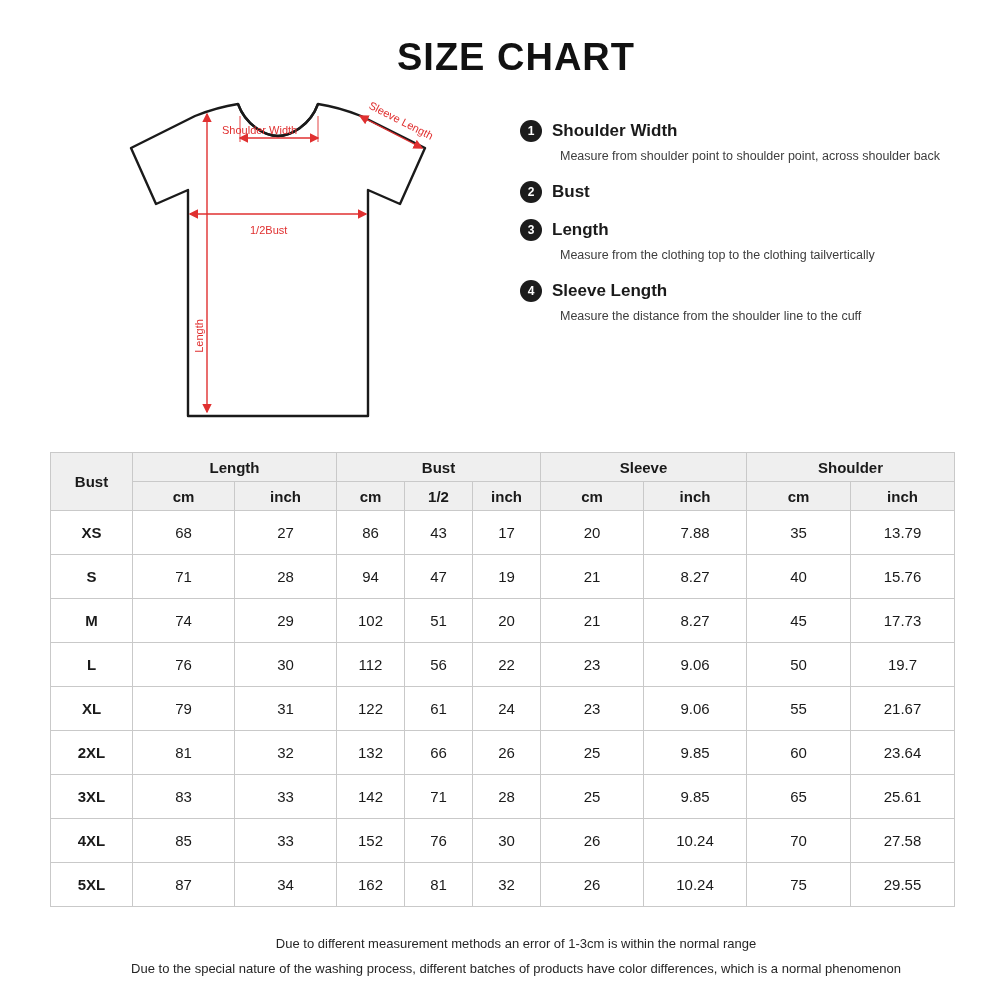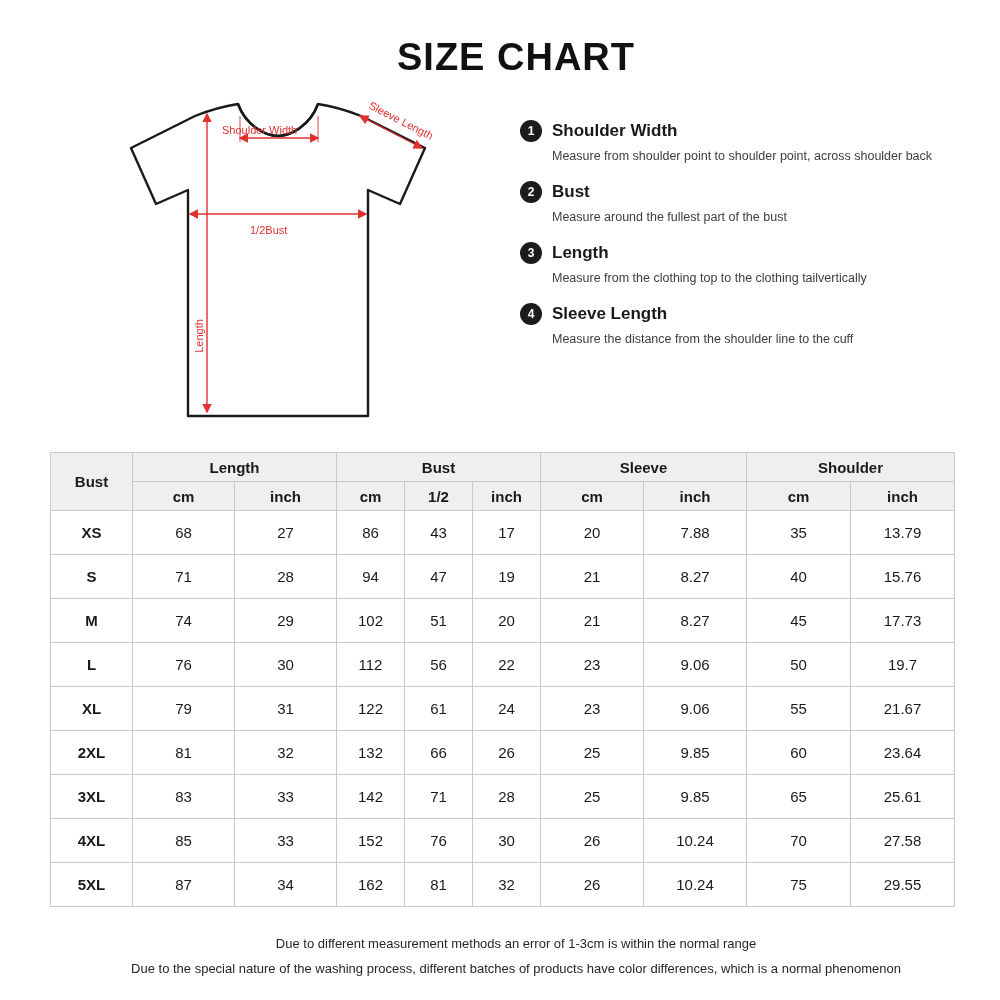--- a/index.html
+++ b/index.html
@@ -67,21 +67,21 @@
     flex: 0 0 auto;
   }
   .legend-title {
     font-size: 17px;
     font-weight: bold;
     color: #1a1a1a;
   }
   .legend-desc {
     font-size: 12.5px;
     color: #3d3d3d;
-    margin-left: 32px;
+    margin-left: 40px;
     margin-top: 5px;
     line-height: 1.45;
   }
 
   
   .table-wrap {
     position: absolute;
     top: 452px;
     left: 50px;
     width: 904px;
@@ -201,21 +201,20 @@
         <div class="legend-title">Shoulder Width</div>
       </div>
       <div class="legend-desc">Measure from shoulder point to shoulder point, across shoulder back</div>
     </div>
 
     <div class="legend-item">
       <div class="legend-head">
         <div class="badge">2</div>
         <div class="legend-title">Bust</div>
       </div>
-      <div class="legend-desc">Measure around the fullest part of the bust</div>
     </div>
 
     <div class="legend-item">
       <div class="legend-head">
         <div class="badge">3</div>
         <div class="legend-title">Length</div>
       </div>
       <div class="legend-desc">Measure from the clothing top to the clothing tailvertically</div>
     </div>
 

